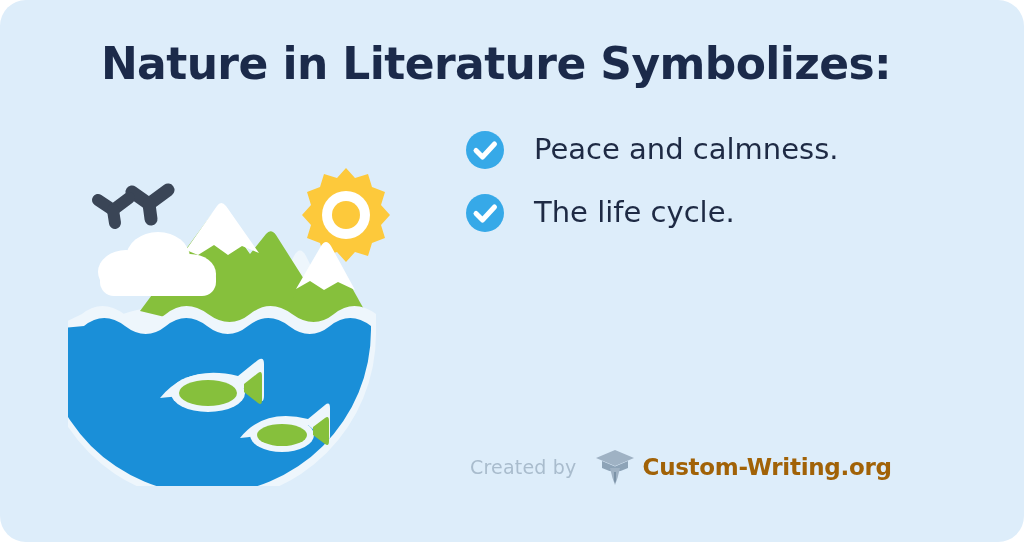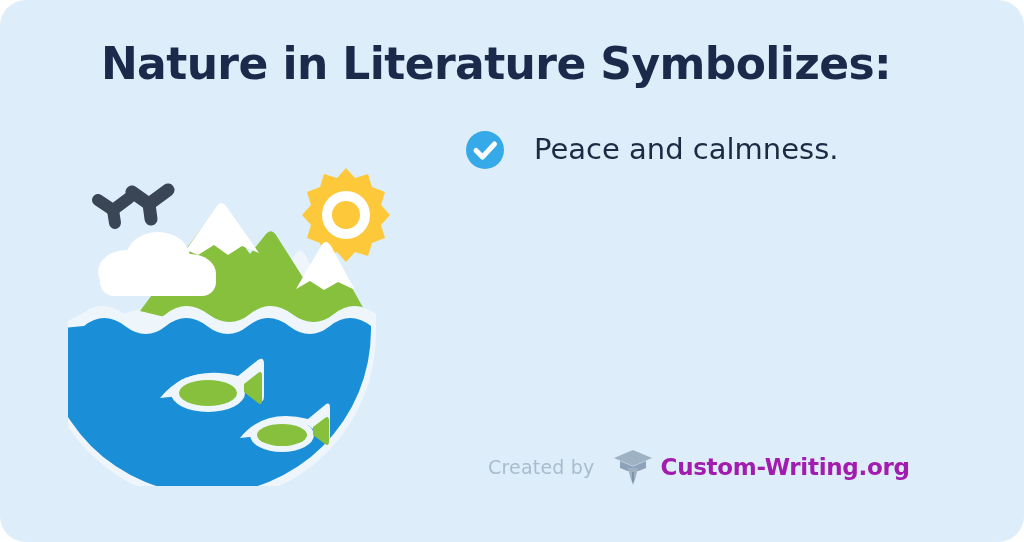--- a/index.html
+++ b/index.html
@@ -68,39 +68,38 @@
     line-height: 40px;
     color: #1e2a44;
     max-width: 330px;
   }
   #footer {
     position: absolute;
     left: 470px;
     top: 448px;
     display: flex;
     align-items: center;
-    margin-left: 18px;
   }
   #created-by {
     font-family: "DejaVu Sans", sans-serif;
     font-size: 19px;
     color: #a9bccd;
     letter-spacing: 0.2px;
   }
   #brand-logo {
     width: 40px;
     height: 38px;
     margin-left: 18px;
     margin-right: 8px;
   }
   #brand-name {
     font-family: "DejaVu Sans", sans-serif;
     font-size: 23px;
     font-weight: bold;
-    color: #a21caf;
+    color: #a16207;
     letter-spacing: -0.3px;
   }
 </style>
 </head>
 <body>
 
 <div id="card">
 
   <div id="title">Nature in Literature Symbolizes:</div>
 
@@ -171,20 +170,27 @@
     <div class="list-item">
       <svg class="check-icon" viewBox="0 0 38 38">
         <circle cx="19" cy="19" r="19" fill="#36a9e8"></circle>
         <path d="M10 19.5 L16.5 26 L28.5 13" fill="none" stroke="#ffffff" stroke-width="5" stroke-linecap="round" stroke-linejoin="round"></path>
       </svg>
       <div class="item-text">Peace and calmness.</div>
     </div>
 
 
 
+    <div class="list-item">
+      <svg class="check-icon" viewBox="0 0 38 38">
+        <circle cx="19" cy="19" r="19" fill="#36a9e8"></circle>
+        <path d="M10 19.5 L16.5 26 L28.5 13" fill="none" stroke="#ffffff" stroke-width="5" stroke-linecap="round" stroke-linejoin="round"></path>
+      </svg>
+      <div class="item-text">The life cycle.</div>
+    </div>
 
   </div>
 
   <div id="footer">
     <span id="created-by">Created by</span>
     <svg id="brand-logo" viewBox="0 0 40 38">
       <path fill="#9fb2c4" d="M20 2 L39 10 L20 18 L1 10 Z"></path>
       <path fill="#8da3b7" d="M7 13 L20 18.5 L33 13 L33 20 Q20 27 7 20 Z"></path>
       <path fill="#9fb2c4" d="M15 20 L25 20 L22.5 30 L20 37 L17.5 30 Z"></path>
       <path fill="#7c93a8" d="M19 24 L21 24 L21 33 L20 35 L19 33 Z"></path>

